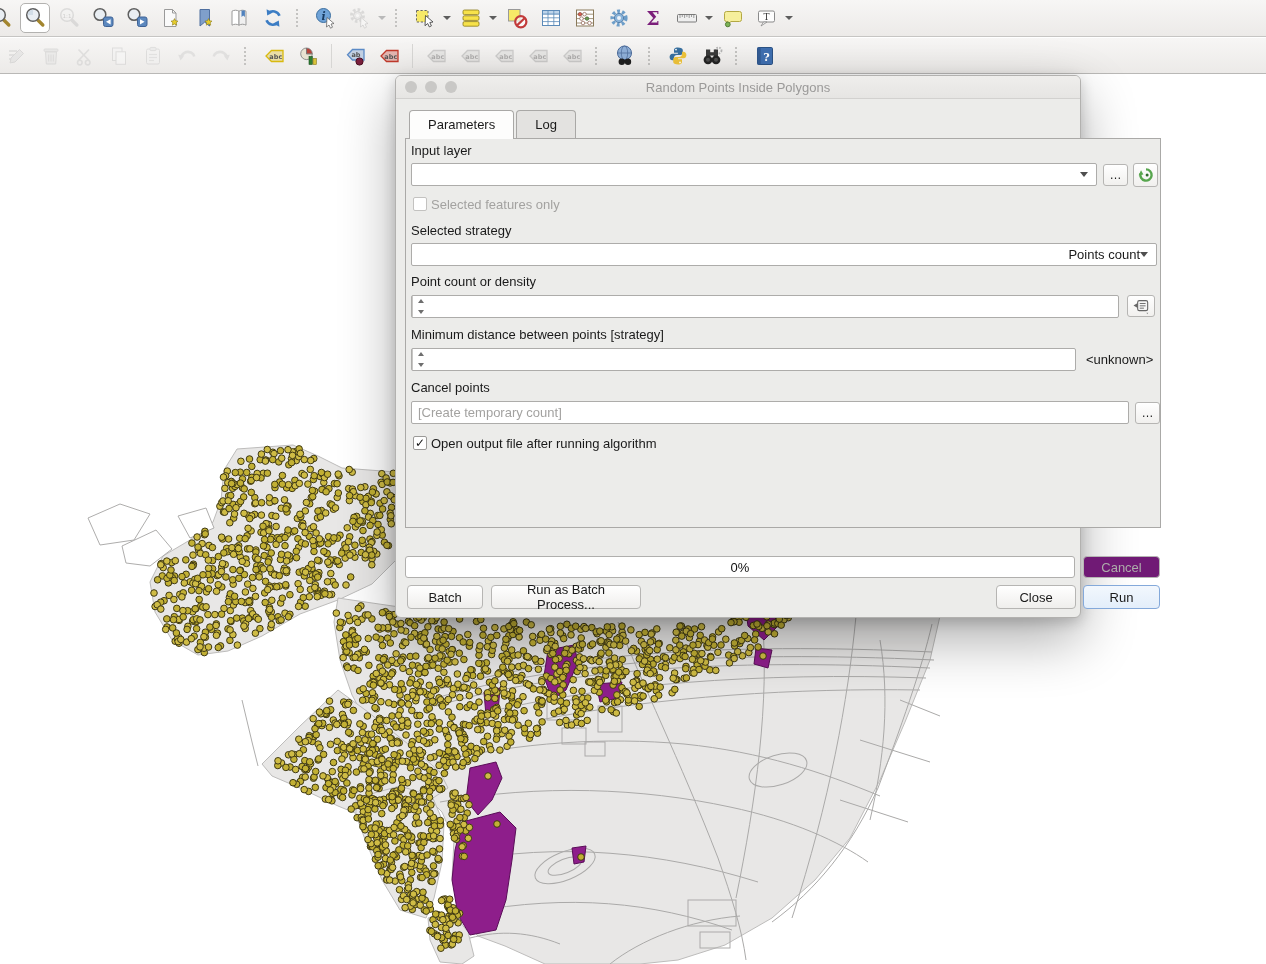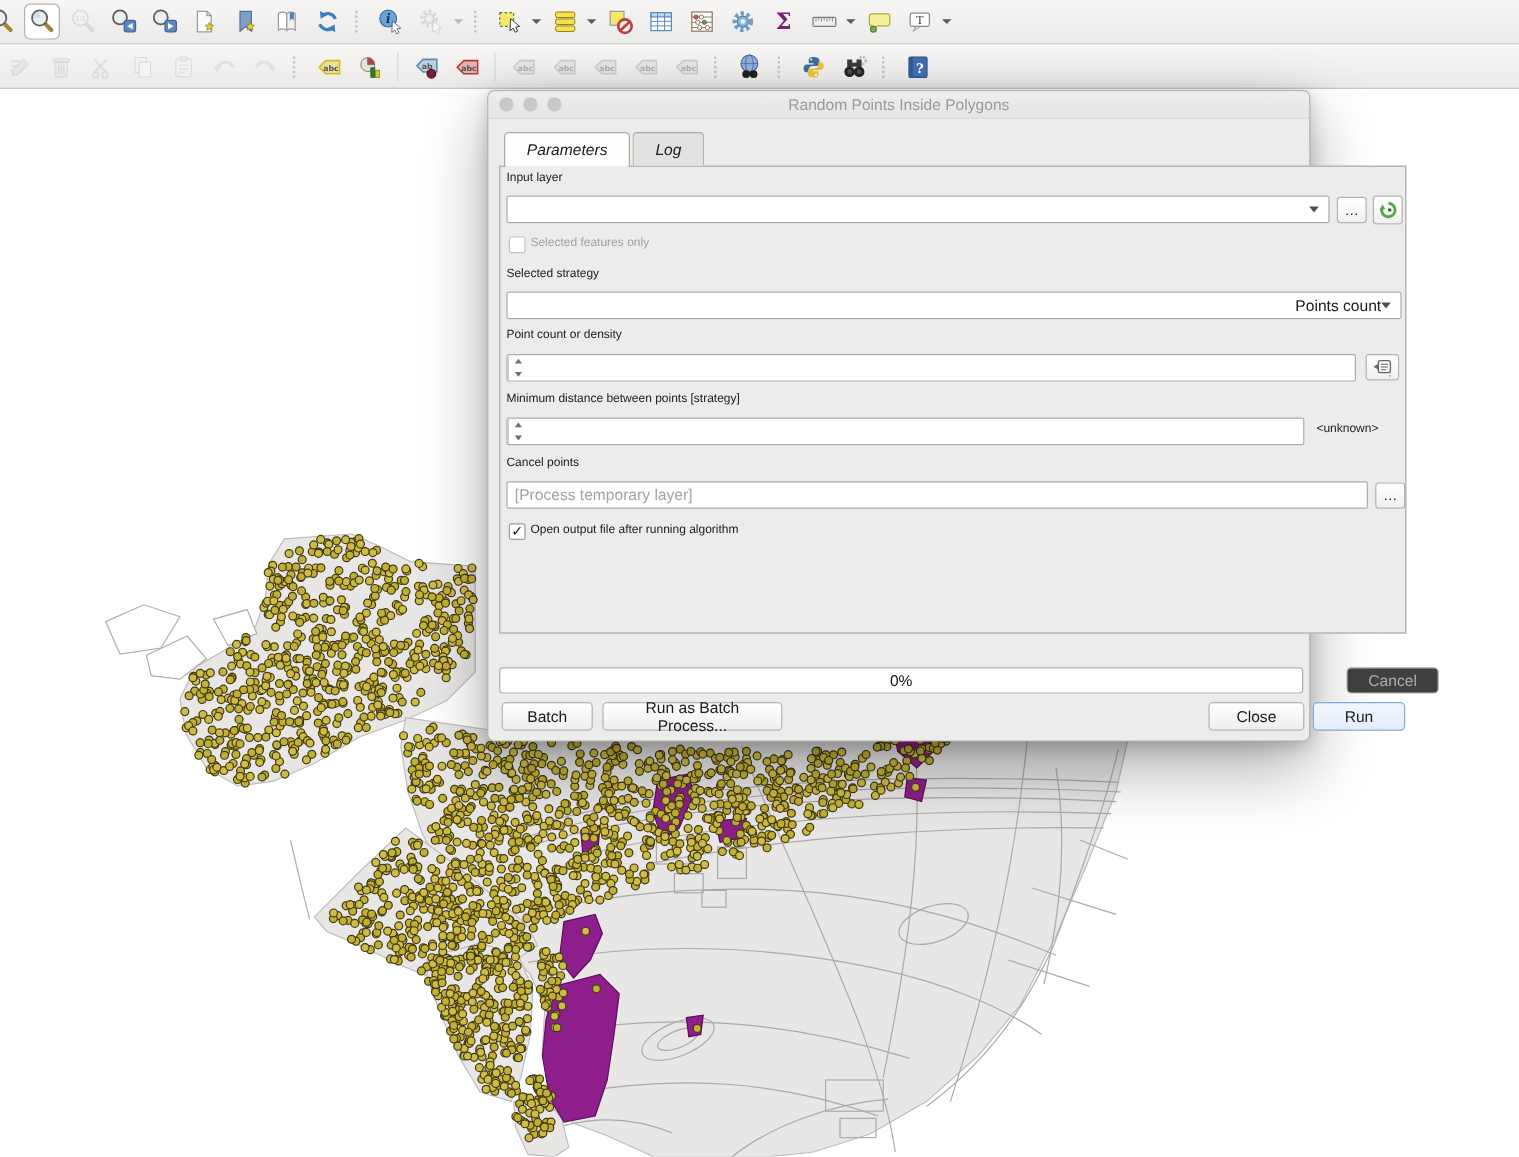--- a/index.html
+++ b/index.html
@@ -32,47 +32,47 @@
     width:0;height:0;border-left:4px solid transparent;border-right:4px solid transparent;
     border-top:4.5px solid #5d5d5d;margin:0 3px 0 1px;flex:0 0 auto;align-self:center;
   }
   .caret.dim{border-top-color:#b9b9b9;}
   .sep-dots{width:5px;height:18px;border-left:2px dotted #c4c3c1;margin:0 6px;flex:0 0 auto;}
   .sep-line{width:1px;height:24px;background:#d7d6d4;margin:0 6px;flex:0 0 auto;}
   
   #map-canvas{position:absolute;left:0;top:74px;width:1266px;height:890px;z-index:1;background:#fff;}
   
   #dialog{
-    position:absolute;left:406px;top:75px;width:686px;height:543px;z-index:10;
+    position:absolute;left:395px;top:75px;width:686px;height:543px;z-index:10;
     background:#ececea;border:1px solid #b2b1af;border-radius:6px;
     box-shadow:0 22px 55px rgba(0,0,0,.32),0 4px 14px rgba(0,0,0,.18);
     box-sizing:border-box;font-size:13px;color:#1a1a1a;
   }
   #titlebar{
     position:absolute;left:0;top:0;right:0;height:22px;
     background:linear-gradient(#efeeec,#e6e5e3);
     border-bottom:1px solid #d2d1cf;border-radius:5px 5px 0 0;
     display:flex;align-items:center;
   }
   .tl{width:12px;height:12px;border-radius:50%;background:#c9c8c6;margin-left:8px;flex:0 0 auto;}
   .tl:first-child{margin-left:9px;}
   #dlg-title{
     position:absolute;left:0;right:0;text-align:center;color:#9b9a99;font-size:13px;pointer-events:none;
   }
   .tabs{position:absolute;left:13px;top:34px;display:flex;z-index:2;}
   .tab{
     height:27px;line-height:27px;padding:0 18px;border:1px solid #a9a8a6;border-bottom:none;
-    border-radius:4px 4px 0 0;background:#e3e2e0;margin-right:2px;color:#1a1a1a;font-style:italic;
+    border-radius:4px 4px 0 0;background:#e3e2e0;margin-right:2px;color:#1a1a1a;
   }
   .tab.active{background:#fdfdfc;height:28px;}
   #param-frame{
     position:absolute;left:9px;top:62px;width:756px;height:390px;
     border:1px solid #aaa9a7;background:#ececea;box-sizing:border-box;
   }
-  .flabel{position:absolute;font-size:10px;color:#1a1a1a;white-space:nowrap;}
+  .flabel{position:absolute;font-size:13px;color:#1a1a1a;white-space:nowrap;}
   .flabel.dim{color:#a3a2a0;}
   .field{
     position:absolute;background:#ffffff;border:1px solid #adacaa;border-radius:2px;
     box-sizing:border-box;height:23px;font-size:13px;
   }
   .combo{display:flex;align-items:center;}
   .combo .cval{flex:1;padding-left:6px;color:#1a1a1a;}
   .combo .arrow{
     width:0;height:0;border-left:4.5px solid transparent;border-right:4.5px solid transparent;
     border-top:5px solid #4e4e4e;margin-right:8px;
@@ -103,21 +103,21 @@
     border:1px solid #b0afad;border-radius:3px;box-sizing:border-box;overflow:hidden;
   }
   #progress .fill{position:absolute;left:0;top:0;bottom:0;background:#7fb2e5;width:0;}
   #progress .ptext{position:absolute;left:0;right:0;top:3px;text-align:center;font-size:13px;color:#111;}
   .btn{
     position:absolute;height:24px;box-sizing:border-box;border:1px solid #b6b5b3;border-radius:4px;
     background:linear-gradient(#ffffff,#efeeec);font-size:13px;color:#1a1a1a;
     display:flex;align-items:center;justify-content:center;cursor:default;
     font-family:"Liberation Sans",sans-serif;
   }
-  .btn.disabled{color:#adacaa;background:#404040;margin-left:28px;}
+  .btn.disabled{color:#adacaa;background:#701a75;}
   .btn.primary{background:linear-gradient(#f2f7fd,#e3eefa);border-color:#84a9da;}
 </style>
 </head>
 <body>
 
 <svg id="map-canvas" viewBox="0 74 1266 890" width="1266" height="890" xmlns="http://www.w3.org/2000/svg">
   <g id="land" fill="#e8e7e6" stroke="#bdbcbb">
     <polygon points="237,449 293,445 318,456 342,468 396,472 396,560 372,584 338,600 300,614 262,636 228,651 198,655 172,640 155,612 150,582 163,556 190,540 213,522 221,500 224,470"></polygon>
     <polygon points="338,598 420,610 520,616 940,616 930,660 905,722 880,780 850,838 815,880 772,918 725,945 678,960 640,964 545,964 505,946 478,936 462,918 452,878 454,840 442,812 425,795 408,778 390,755 370,728 352,695 340,660 334,622"></polygon>
     <polygon points="262,764 300,726 338,690 368,712 408,744 440,772 448,788 430,800 402,814 372,820 338,806 300,788 272,776"></polygon>
@@ -2838,21 +2838,21 @@
           </span>
           <span class="dn">
             <i></i>
           </span>
         </span>
     </div>
     <span class="flabel" style="left:680px;top:213px;">&lt;unknown&gt;</span>
 
     <span class="flabel" style="left:5px;top:241px;">Cancel points</span>
     <div class="field" style="left:5px;top:262px;width:718px;display:flex;align-items:center;">
-      <span class="placeholder" style="padding-left:6px;">[Process temporary layer]</span>
+      <span class="placeholder" style="padding-left:6px;">[Create temporary count]</span>
     </div>
     <button class="pbtn small" style="left:729px;top:263px;width:25px;">…</button>
 
     <span class="chk" style="left:7px;top:297px;">✓</span>
     <span class="flabel" style="left:25px;top:297px;">Open output file after running algorithm</span>
   </div>
 
   <div id="progress">
     <div class="fill" style="width: 0%;"></div>
     <div class="ptext">0%</div>

